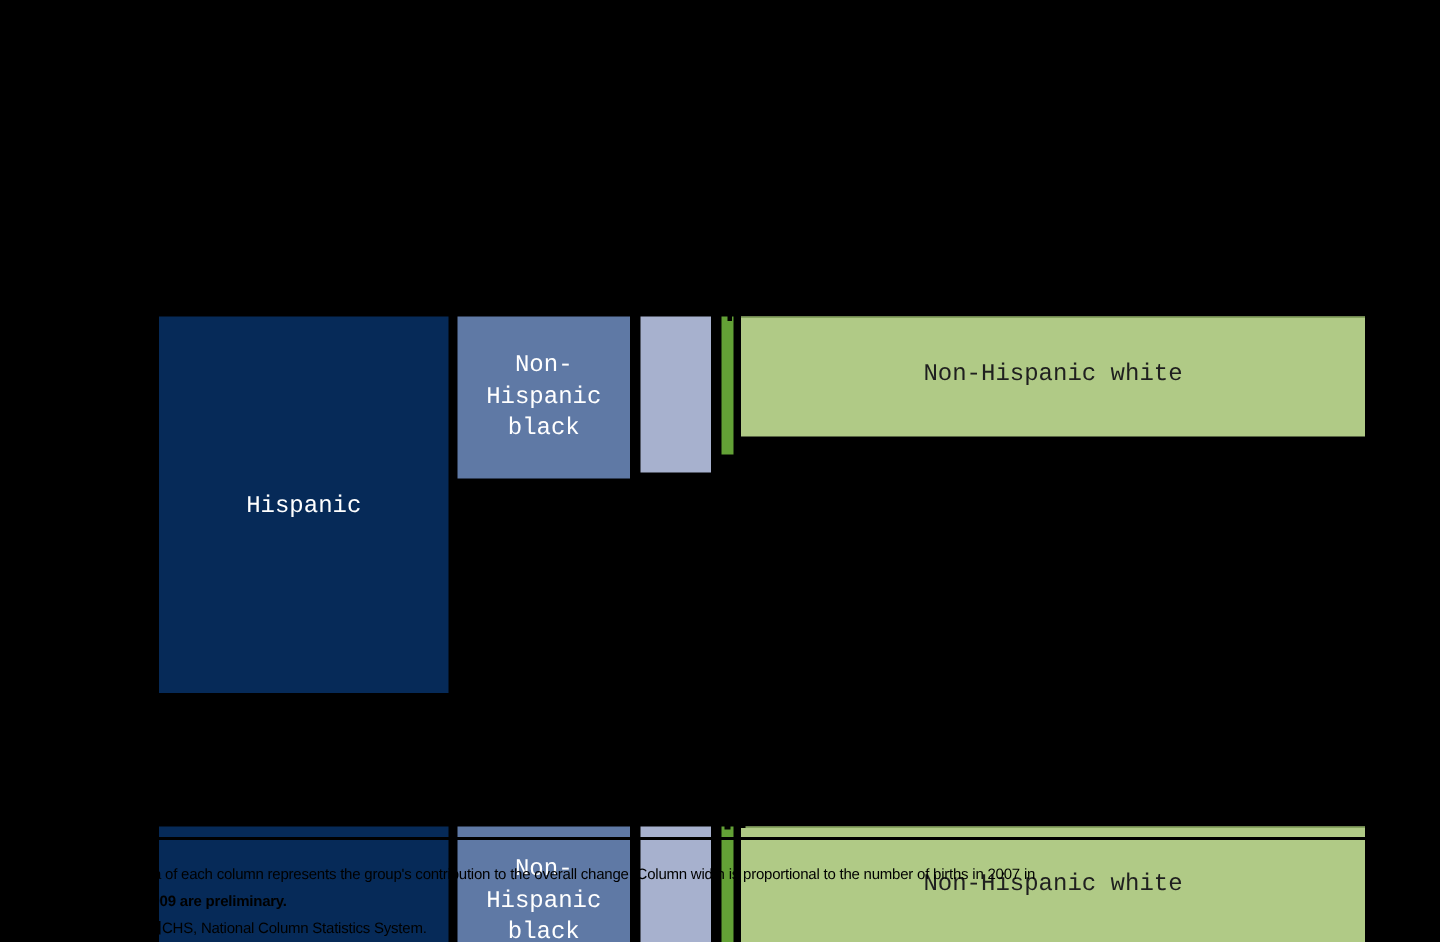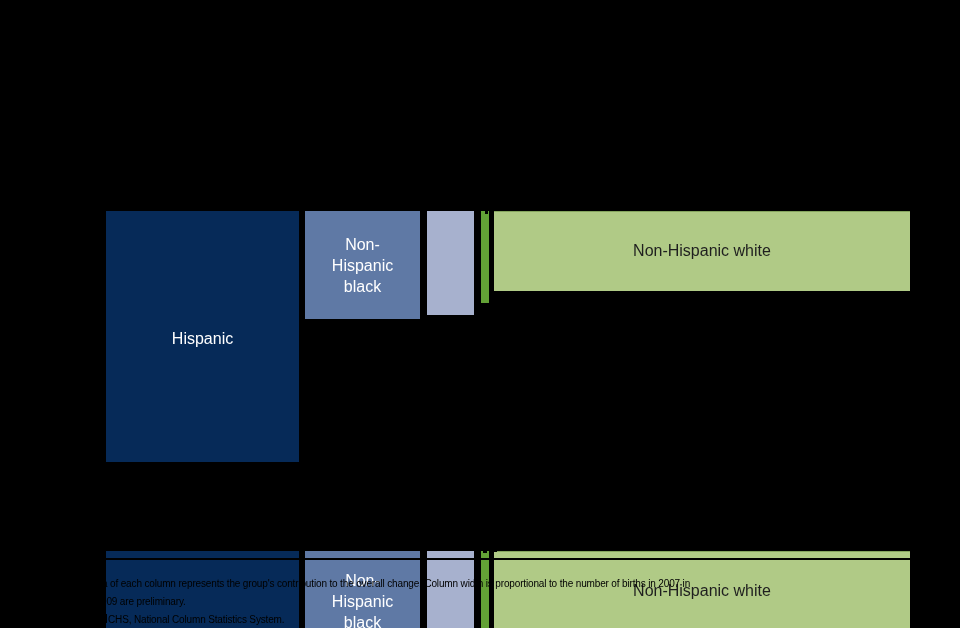--- a/index.html
+++ b/index.html
@@ -10,20 +10,21 @@
     overflow:hidden;
     font-family:"Liberation Sans", sans-serif;
   }
   .bar{position:absolute;z-index:1;}
   .bar-label{
     position:absolute;z-index:3;
     transform:translate(-50%,-50%);
     text-align:center;
     font-size:16px;line-height:21px;
     white-space:nowrap;
+    font-family:Liberation Mono, monospace;
   }
   .note-line{
     position:absolute;z-index:5;
     font-size:10px;line-height:14px;
     letter-spacing:-0.15px;
     color:#000;
     white-space:nowrap;
   }
   .baseline-overlay{position:absolute;z-index:4;}
   .ink-mark{position:absolute;z-index:4;background:#000;}
@@ -62,15 +63,15 @@
       <div class="bar-label" style="left: 702px; top: 590px; color: rgb(31, 31, 31);">
         <span style="display: block;">Non-Hispanic white</span>
       </div>
       <div class="baseline-overlay" style="left: 106px; top: 558px; width: 804px; height: 2px; background: rgb(0, 0, 0);"></div>
       <div class="ink-mark" style="left: 485px; top: 210px; width: 3px; height: 4px;"></div>
       <div class="ink-mark" style="left: 483px; top: 548px; width: 4px; height: 5px;"></div>
       <div class="ink-mark" style="left: 494px; top: 549px; width: 3px; height: 3px;"></div>
       <div class="ink-mark" style="left: 105px; top: 614px; width: 2px; height: 9px;"></div>
     </div>
   <div class="note-line" id="note1" style="left: 102px; top: 577px;">a of each column represents the group's contribution to the overall change. Column width is proportional to the number of births in 2007 in</div>
-  <div class="note-line" id="note2" style="left: 101px; top: 595px;">009 are preliminary.</div>
+  <div class="note-line" id="note2" style="left: 101px; top: 595px; font-weight: bold;">009 are preliminary.</div>
   <div class="note-line" id="note3" style="left: 108px; top: 613px;">CHS, National Column Statistics System.</div>
 </div>
 
 </body></html>

